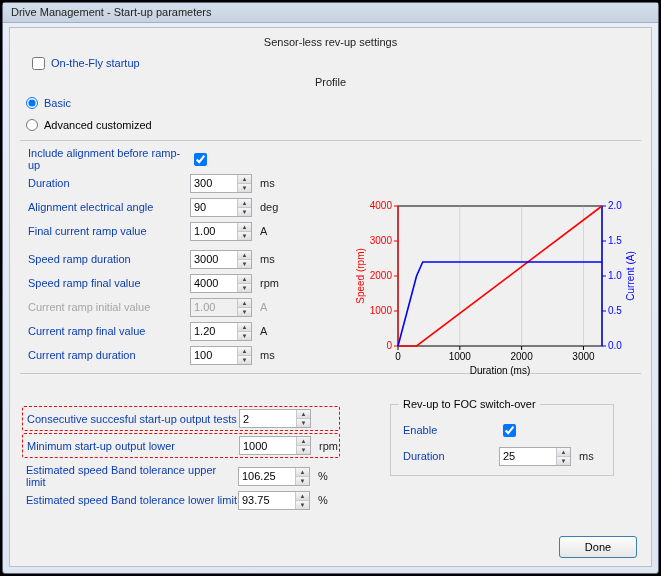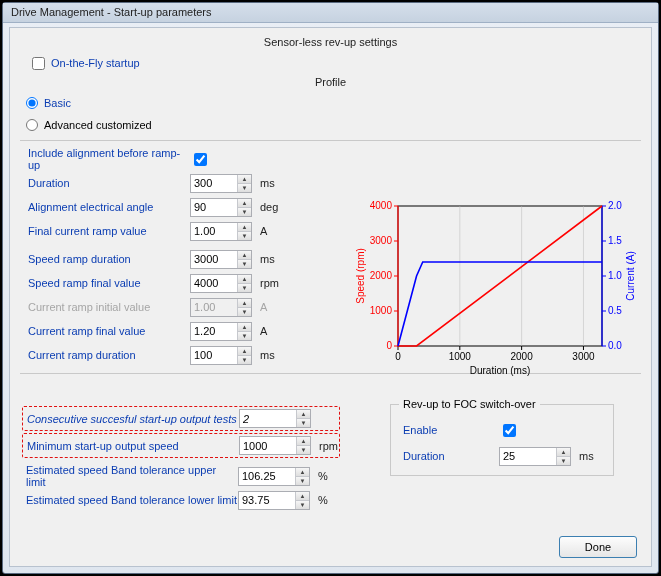--- a/index.html
+++ b/index.html
@@ -264,32 +264,32 @@
             <path d="M48 148 L66.54545454545455 78 L72.72727272727272 64 L252 64 " fill="none" stroke="blue" stroke-width="1.6"></path>
             <text x="150" y="176" text-anchor="middle" font-size="10">Duration (ms)</text>
             <text x="0" y="0" text-anchor="middle" font-size="10" fill="red" transform="translate(14 78) rotate(-90)">Speed (rpm)</text>
             <text x="0" y="0" text-anchor="middle" font-size="10" fill="blue" transform="translate(284 78) rotate(-90)">Current (A)</text>
           </svg>
       </div>
 
       <div class="hr" style="margin-top:6px"></div>
 
       <div style="position:absolute; left:0; top:370px; width:320px;">
-        <div class="hi-dash" style="padding:2px 4px; margin:0 0 2px 2px; display:flex; align-items:center;font-style:italic;">
+        <div class="hi-dash" style="padding:2px 4px; margin:0 0 2px 2px; display:flex; align-items:center;">
           <span style="flex:0 0 212px" class="blue-text">Consecutive succesful start-up output tests</span>
           <span class="spinner wide">
               <input value="2" style="">
               <span class="spbtns">
                 <span class="sp">▲</span>
                 <span class="sp">▼</span>
               </span>
             </span>
         </div>
         <div class="hi-dash" style="padding:2px 4px; margin:0 0 6px 2px; display:flex; align-items:center;">
-          <span style="flex:0 0 212px" class="blue-text">Minimum start-up output speed</span>
+          <span style="flex:0 0 212px" class="blue-text">Minimum start-up output lower</span>
           <span class="spinner wide">
               <input value="1000" style="">
               <span class="spbtns">
                 <span class="sp">▲</span>
                 <span class="sp">▼</span>
               </span>
             </span>
           <span class="unit">rpm</span>
         </div>
         <div class="param-row">

